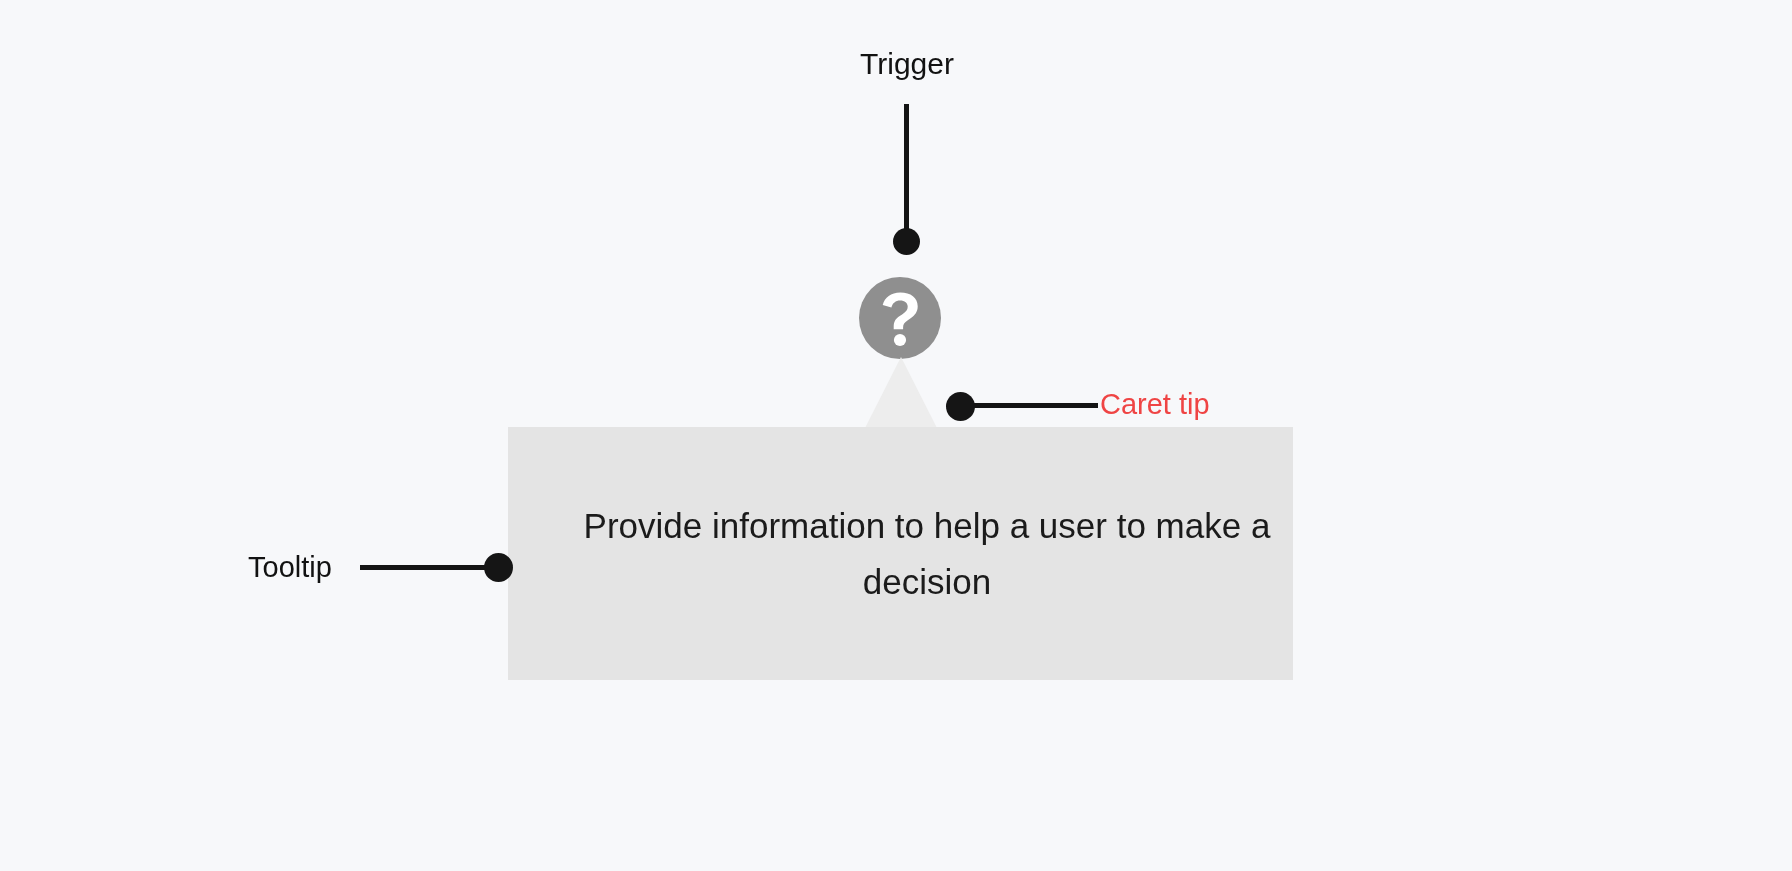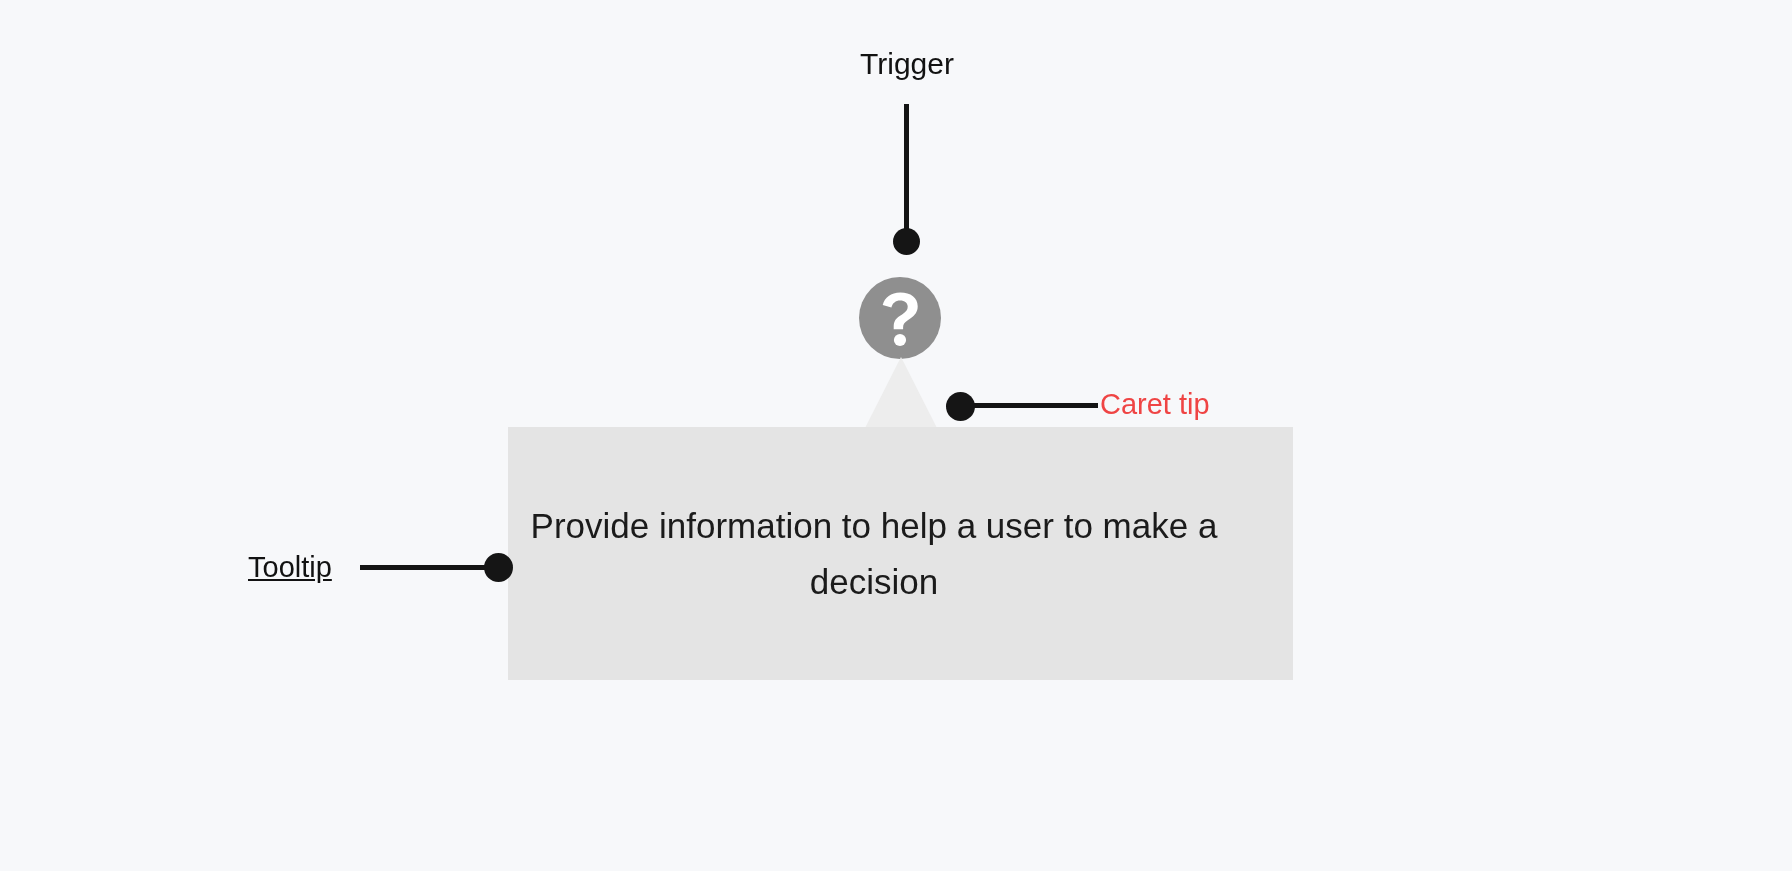--- a/index.html
+++ b/index.html
@@ -85,21 +85,21 @@
   
   .tooltip-body {
     position: absolute;
     left: 508px;
     top: 427px;
     width: 785px;
     height: 253px;
     background: #e4e4e4;
     display: flex;
     align-items: center;
-    justify-content: flex-start;
+    justify-content: flex-end;
   }
   .tooltip-text {
     font-size: 35px;
     line-height: 56px;
     color: #1b1b1b;
     text-align: center;
     max-width: 700px;
     padding: 0 16px;
   }
 
@@ -128,21 +128,20 @@
   }
 
   
   .tooltip-label {
     position: absolute;
     left: 248px;
     top: 551px;
     font-size: 29px;
     color: #121212;
     white-space: nowrap;
-    text-decoration: underline;
   }
   .leader-line-tooltip {
     position: absolute;
     left: 360px;
     top: 565px;
     width: 140px;
     height: 5px;
     background: #141414;
   }
   .dot-tooltip {

